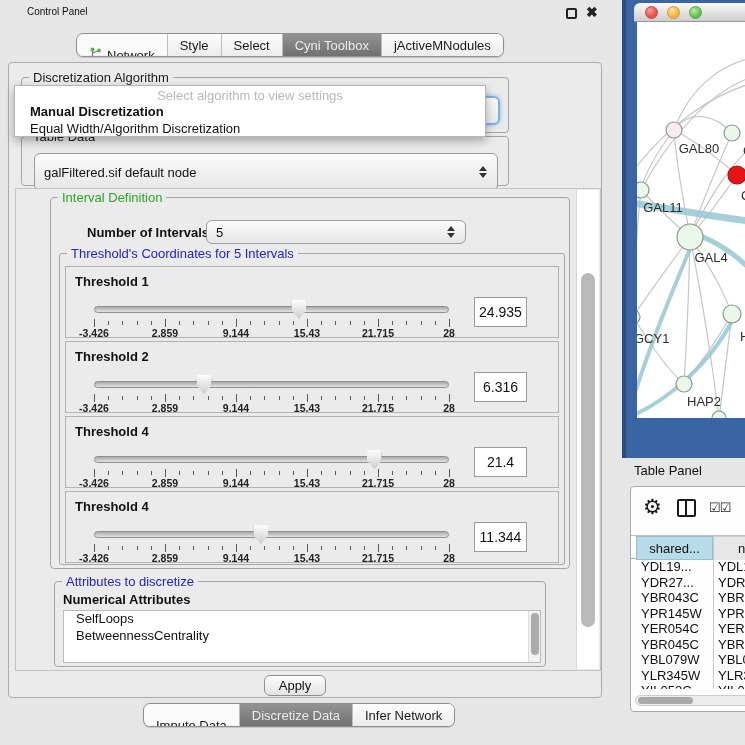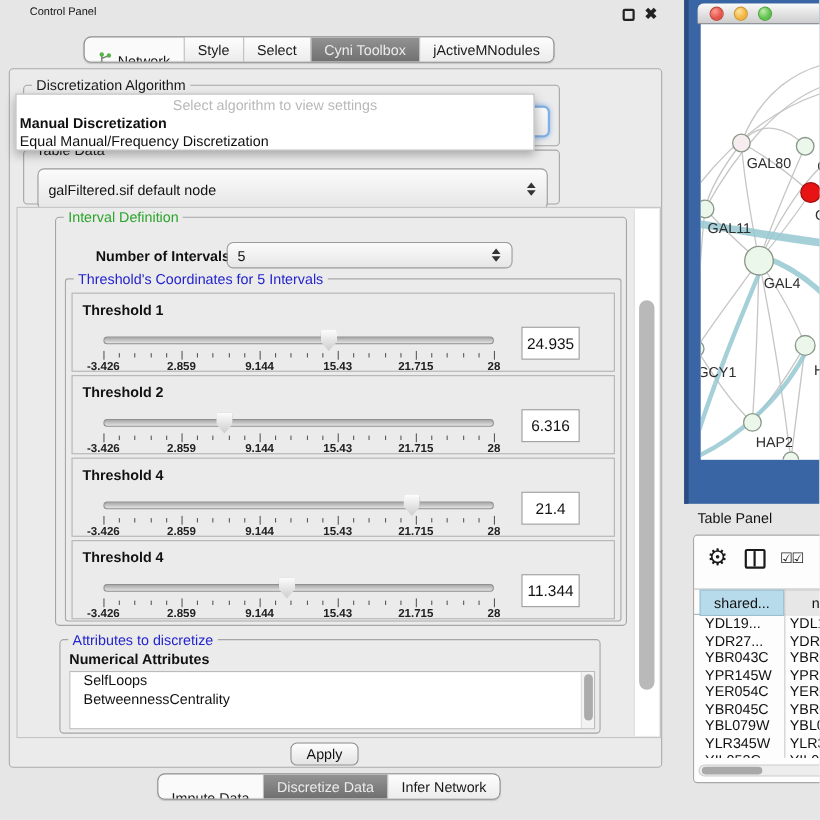--- a/index.html
+++ b/index.html
@@ -23,21 +23,21 @@
 
   .group { position:absolute; border:1px solid #A5A5A5; border-radius:4px; }
   .group-label { position:absolute; top:-8px; left:7px; background:#EBEBEB; padding:0 4px; font-size:13px; }
   .lbl-black { color:#1A1A1A; } .lbl-green { color:#2BA52B; } .lbl-blue { color:#2323CC; }
 
   .g-disc { left:12px; top:14px; width:488px; height:56px; }
   .focus-combo { position:absolute; left:10px; top:18px; width:468px; height:29px; border-radius:6px; border:2px solid #7FAEE3; box-shadow:0 0 5px #8FB8E8; background:linear-gradient(#FAFAFA,#E8E8E8); }
 
   .algo-popup { position:absolute; left:5px; top:22px; width:472px; height:52px; background:#FFFFFF; border:1px solid #B6B6B6; box-shadow:0 4px 9px rgba(0,0,0,.3); z-index:50; }
   .algo-hint { text-align:center; color:#B9B9B9; font-size:13px; padding-top:2px; }
-  .algo-opt { font-size:13px; color:#101010; padding:1px 3px; line-height:15px; }
+  .algo-opt { font-size:13px; color:#101010; padding:1px 15px; line-height:15px; }
   .algo-opt.bold { font-weight:bold; }
 
   .g-table-data { left:12px; top:73px; width:488px; height:50px; }
   .combo { position:absolute; background:linear-gradient(#FBFBFB,#E6E6E6); border:1px solid #9C9C9C; border-radius:6px; display:flex; align-items:center; font-size:13px; padding-left:9px; }
   .combo .spinners { position:absolute; right:6px; top:0; bottom:0; width:12px; display:flex; flex-direction:column; justify-content:center; gap:2px; }
   .arr-up { width:0; height:0; border-left:4px solid transparent; border-right:4px solid transparent; border-bottom:5px solid #333; }
   .arr-dn { width:0; height:0; border-left:4px solid transparent; border-right:4px solid transparent; border-top:5px solid #333; }
   .td-combo { left:12px; top:16px; width:464px; height:38px; }
 
   .scroll-area { position:absolute; left:6px; top:125px; width:586px; height:483px; border:1px solid #C4C4C4; background:#EBEBEB; }
@@ -137,21 +137,21 @@
 <div class="outer-panel">
 
   <div class="group g-disc">
     <div class="group-label lbl-black">Discretization Algorithm</div>
     <div class="focus-combo"></div>
   </div>
 
   <div class="algo-popup">
     <div class="algo-hint">Select algorithm to view settings</div>
     <div class="algo-opt bold">Manual Discretization</div>
-    <div class="algo-opt">Equal Manual/Frequency Discretization</div>
+    <div class="algo-opt">Equal Width/Algorithm Discretization</div>
   </div>
 
   <div class="group g-table-data">
     <div class="group-label lbl-black">Table Data</div>
     <div class="combo td-combo">
       <span>galFiltered.sif default node</span>
       <span class="spinners">
           <span class="arr-up"></span>
           <span class="arr-dn"></span>
         </span>

